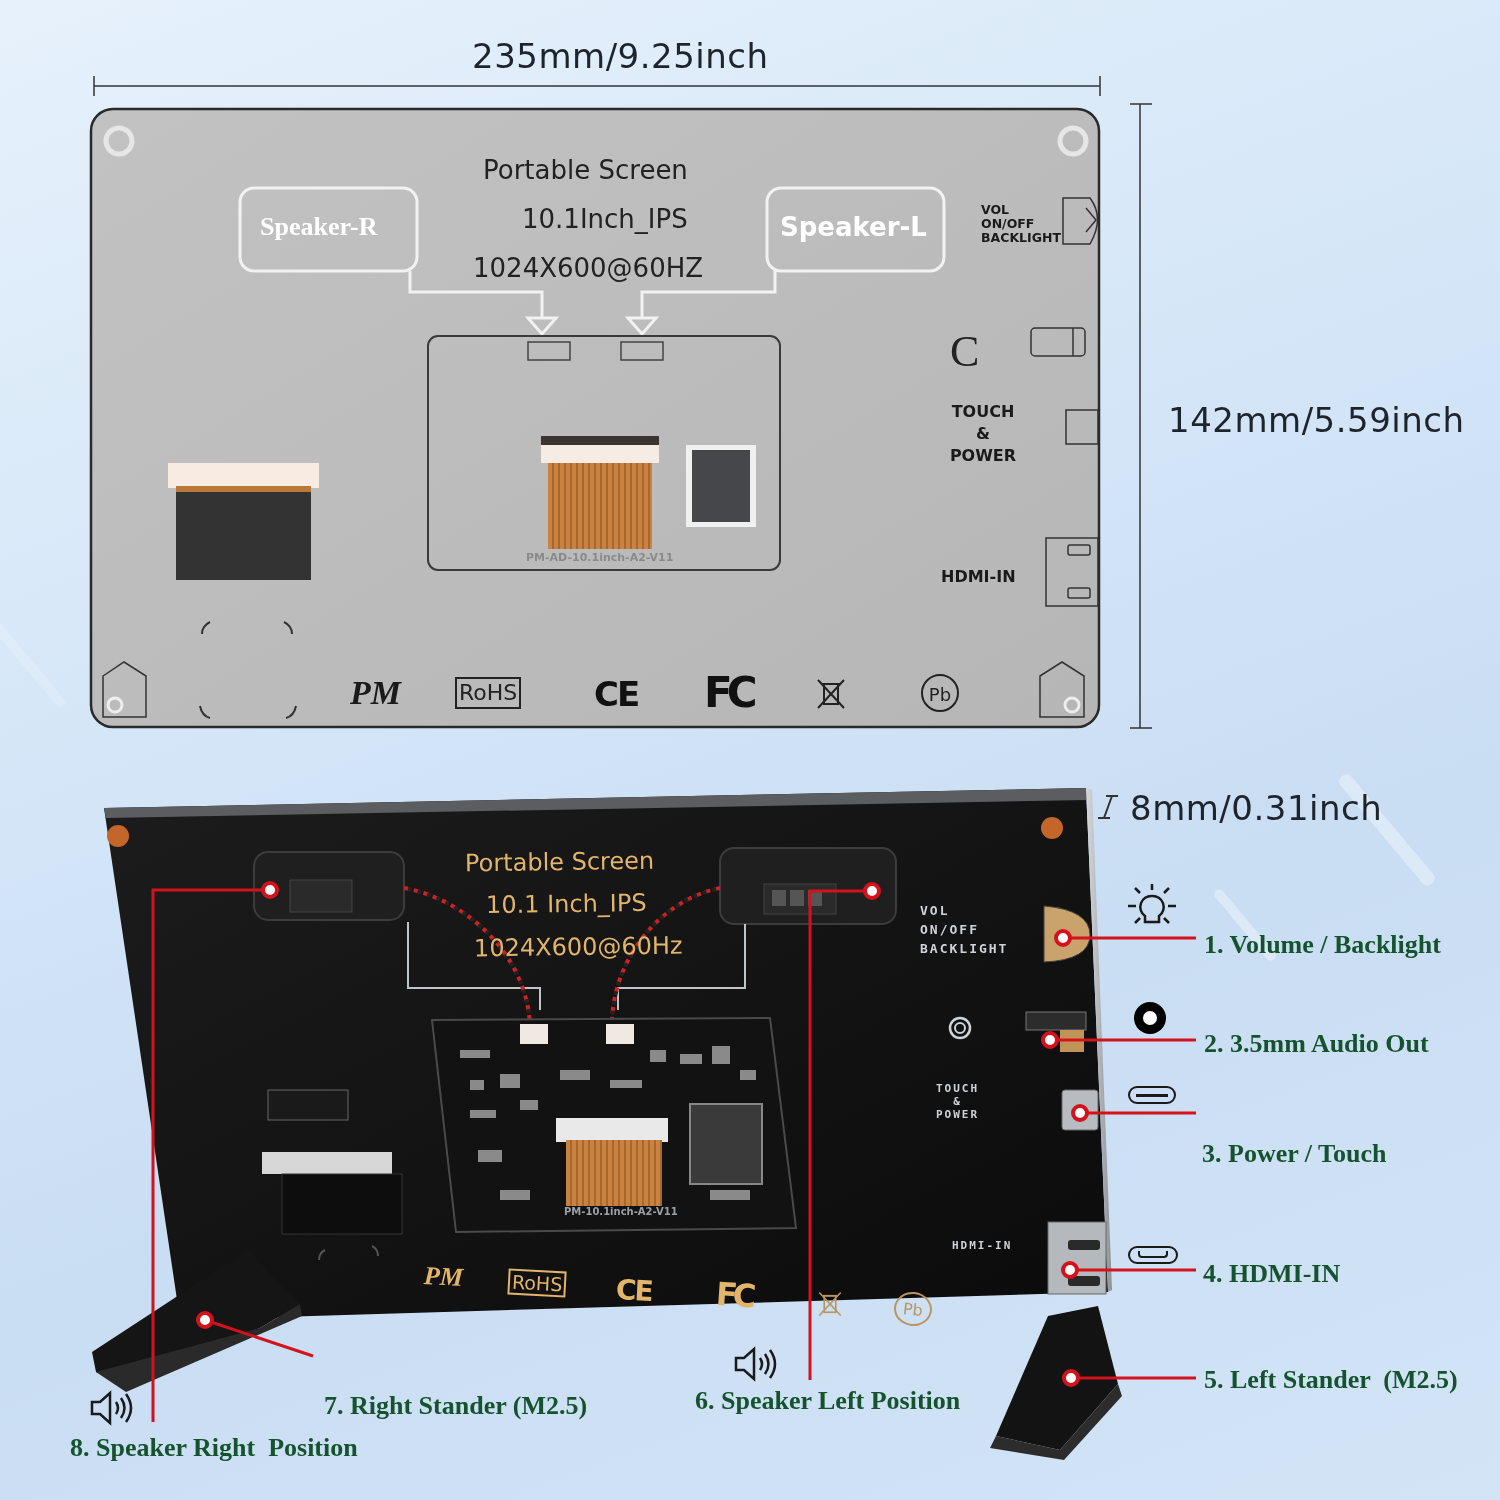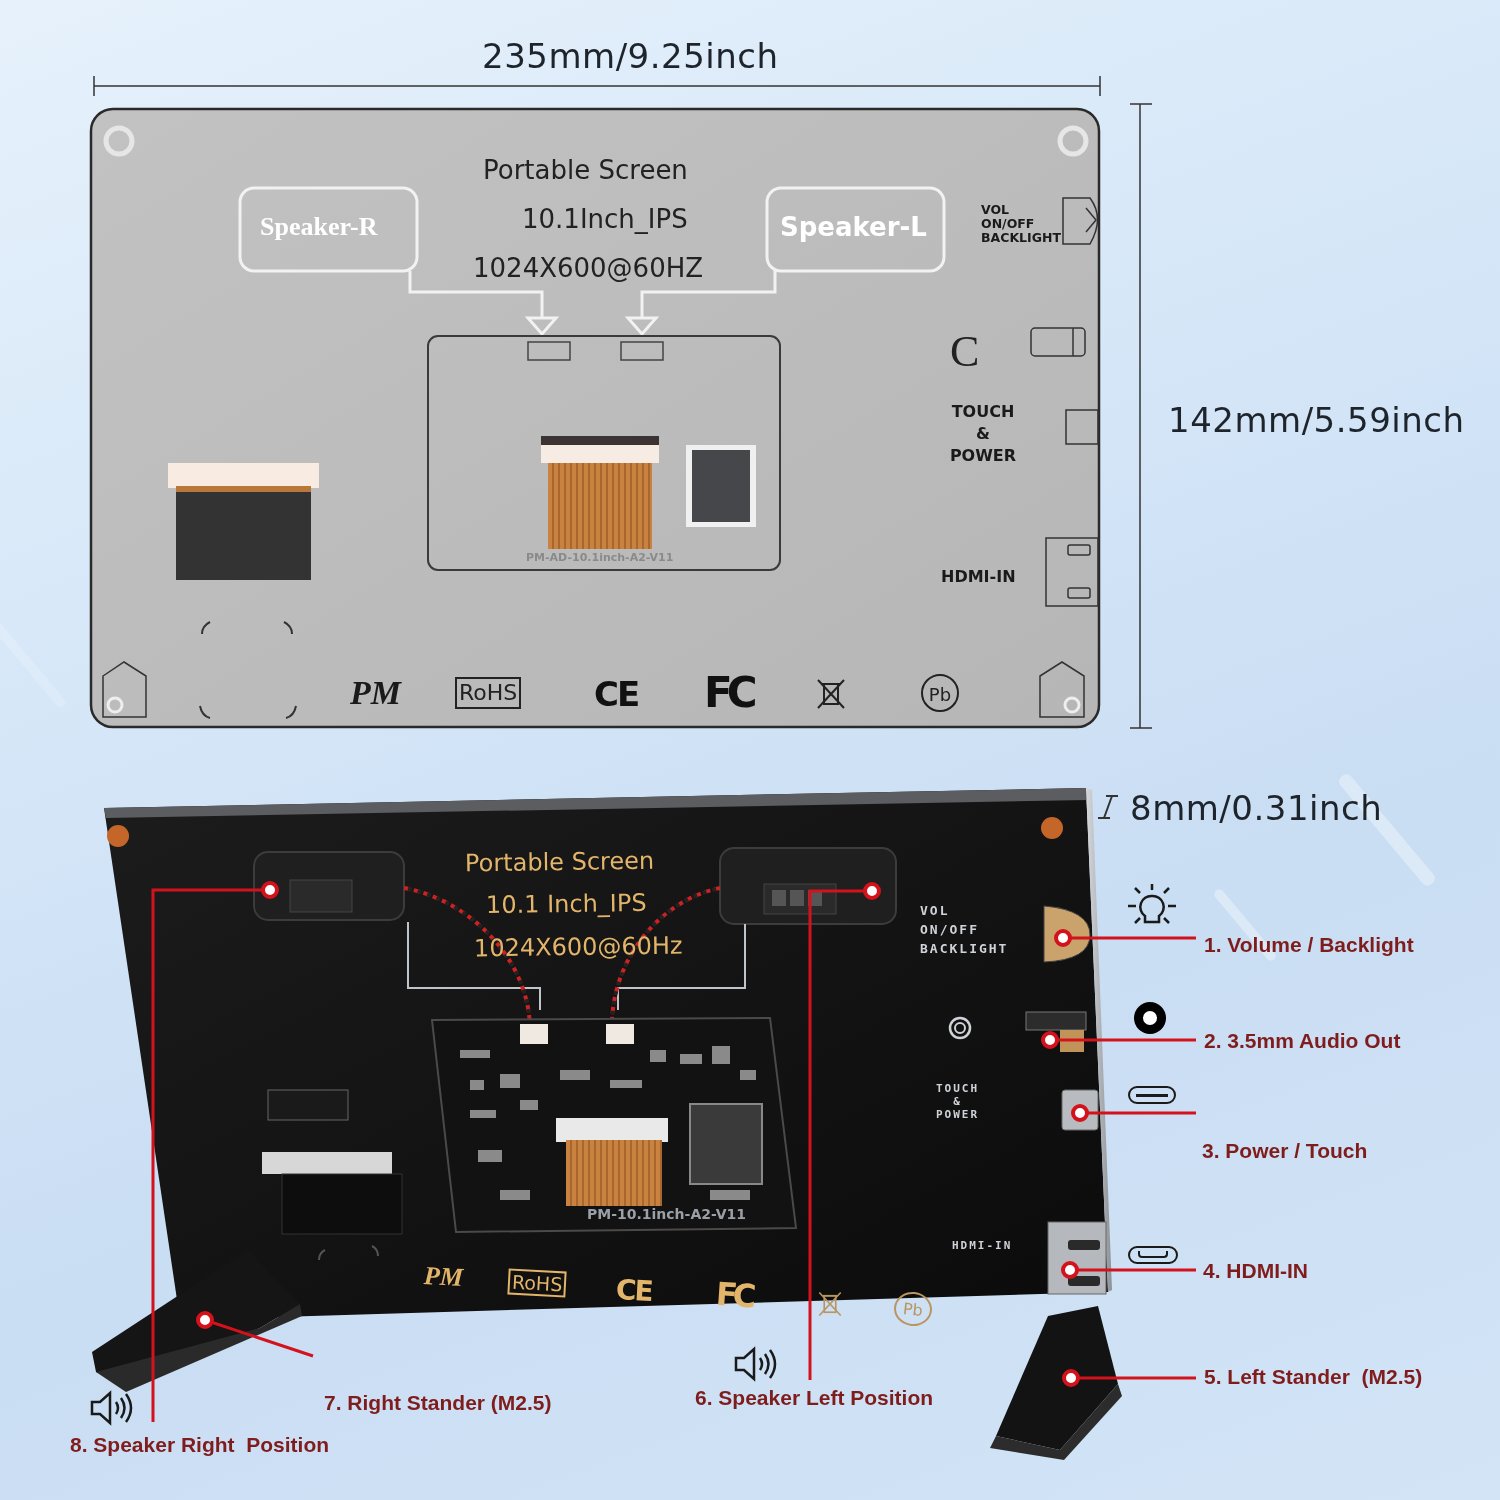--- a/index.html
+++ b/index.html
@@ -1,21 +1,21 @@
 <!DOCTYPE html>
 <html><head>
 <meta charset="utf-8">
 <style>
   html,body{margin:0;padding:0;}
   body{width:1500px;height:1500px;overflow:hidden;position:relative;
     background:linear-gradient(160deg,#e6f1fb 0%,#d6e7f8 35%,#c9ddf3 65%,#d3e4f6 100%);
     font-family:"Liberation Sans",sans-serif;color:#1c2430;}
   .abs{position:absolute;}
   .dim{font-family:"DejaVu Sans",sans-serif;font-size:34px;color:#1e242c;letter-spacing:0.5px;white-space:nowrap;}
-  .callout{font-family:Liberation Sans, sans-serif;font-weight:bold;font-size:21px;color:#7f1d1d;white-space:nowrap;}
+  .callout{font-family:Liberation Serif, serif;font-weight:bold;font-size:26px;color:#14532d;white-space:nowrap;}
   .gtext{font-family:"DejaVu Sans",sans-serif;color:#222;white-space:nowrap;}
   .spk{font-family:"DejaVu Sans",sans-serif;font-weight:bold;font-size:26px;color:#fff;}
   .port{font-family:"DejaVu Sans",sans-serif;font-weight:bold;font-size:16px;color:#1a1a1a;text-align:center;line-height:22px;}
   .gold{font-family:"DejaVu Sans",sans-serif;color:#e3b56a;white-space:nowrap;}
   .pcbl{font-family:"DejaVu Sans Mono",monospace;font-weight:bold;color:#cfd3d8;font-size:13px;letter-spacing:2px;line-height:19px;}
   svg{position:absolute;left:0;top:0;}
   .sheen{position:absolute;background:rgba(255,255,255,0.35);transform:rotate(-40deg);border-radius:6px;}
 </style>
 </head>
 <body>
@@ -239,21 +239,21 @@
 </svg>
 <svg class="abs" style="left:734px;top:1346px;" width="48" height="36" viewBox="0 0 48 36">
   <g stroke="#1a1a1a" stroke-width="2.5" fill="none">
       <path d="M2,12 h8 l10,-9 v30 l-10,-9 h-8 z"></path>
       <path d="M26,12 q4,6 0,12"></path>
       <path d="M31,8 q7,10 0,20"></path>
       <path d="M36,4 q10,14 0,28"></path>
     </g>
 </svg>
 
-<div class="abs dim" style="left:482px;top:36px;">235mm/9.25inch</div>
+<div class="abs dim" style="left:472px;top:36px;">235mm/9.25inch</div>
 <div class="abs dim" style="left:1168px;top:388px;margin-top:12px;">142mm/5.59inch</div>
 <div class="abs dim" style="left:1130px;top:788px;">8mm/0.31inch</div>
 
 <div class="abs gtext" style="left:483px;top:155px;font-size:26px;">Portable Screen</div>
 <div class="abs gtext" style="left:522px;top:204px;font-size:26px;">10.1Inch_IPS</div>
 <div class="abs gtext" style="left:473px;top:253px;font-size:26px;">1024X600@60HZ</div>
 <div class="abs spk" style="left:260px;top:212px;font-family:Liberation Serif, serif;">Speaker-R</div>
 <div class="abs spk" style="left:780px;top:212px;">Speaker-L</div>
 <div class="abs" style="left:981px;top:203px;font-family:'DejaVu Sans',sans-serif;font-weight:bold;font-size:12.5px;line-height:14px;color:#1a1a1a;">
   <div>VOL</div>
@@ -290,21 +290,21 @@
   <div>VOL</div>
   <div>ON/OFF</div>
   <div>BACKLIGHT</div>
 </div>
 <div class="abs pcbl" style="left:936px;top:1082px;text-align:center;font-size:11px;line-height:13px;">
   <div>TOUCH</div>
   <div>&amp;</div>
   <div>POWER</div>
 </div>
 <div class="abs pcbl" style="left:952px;top:1236px;font-size:11px;">HDMI-IN</div>
-<div class="abs" style="left:587px;top:1206px;font-family:'DejaVu Sans',sans-serif;font-size:14px;font-weight:bold;color:#9aa0a6;">PM-10.1inch-A2-V11</div>
+<div class="abs" style="left:564px;top:1206px;font-family:'DejaVu Sans',sans-serif;font-size:10px;font-weight:bold;color:#9aa0a6;">PM-10.1inch-A2-V11</div>
 
 <div class="abs gold" style="left:424px;top:1262px;font-family:'Liberation Serif',serif;font-style:italic;font-weight:bold;font-size:26px;transform:rotate(3deg);">PM</div>
 <div class="abs gold" style="left:508px;top:1270px;font-size:19px;border:2px solid #e3b56a;padding:0 2px;line-height:22px;transform:rotate(3deg);">RoHS</div>
 <div class="abs gold" style="left:616px;top:1274px;font-weight:bold;font-size:28px;letter-spacing:-2px;transform:rotate(3deg);">CE</div>
 <div class="abs gold" style="left:716px;top:1276px;font-weight:bold;font-size:32px;letter-spacing:-5px;transform:rotate(4deg);">FC</div>
 <svg class="abs" style="left:816px;top:1288px;" width="28" height="32" viewBox="0 0 34 36">
   <g stroke="#b99561" stroke-width="2" fill="none">
       <rect x="10" y="8" width="14" height="20"></rect>
       <line x1="8" y1="8" x2="26" y2="8"></line>
       <line x1="4" y1="4" x2="30" y2="32"></line>

